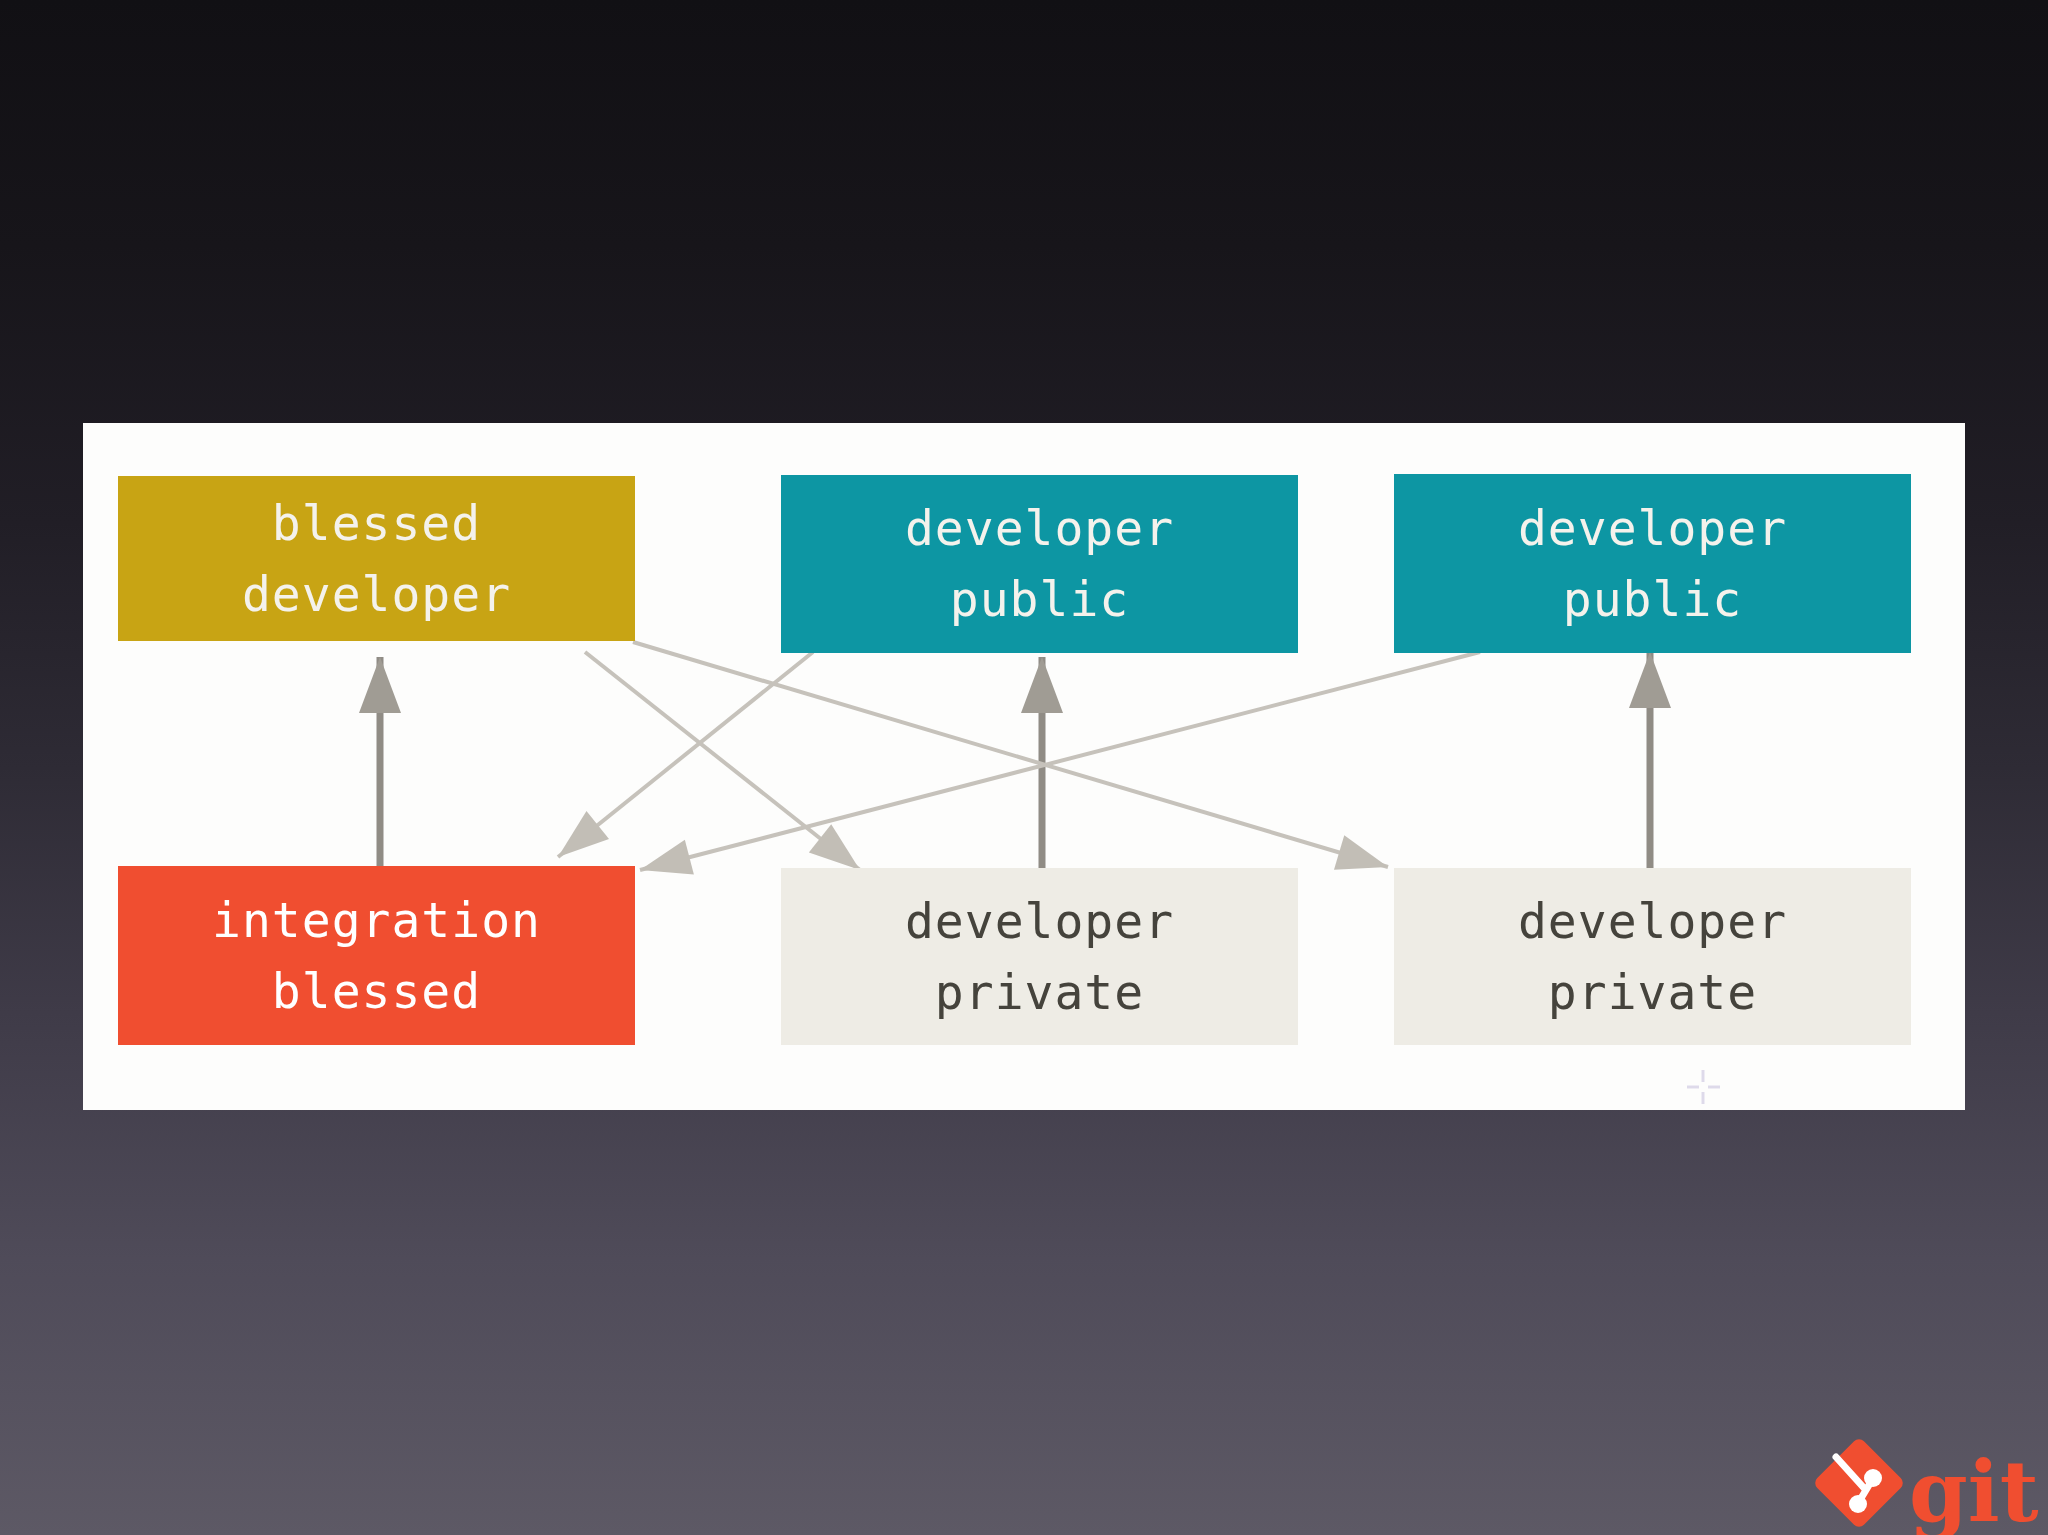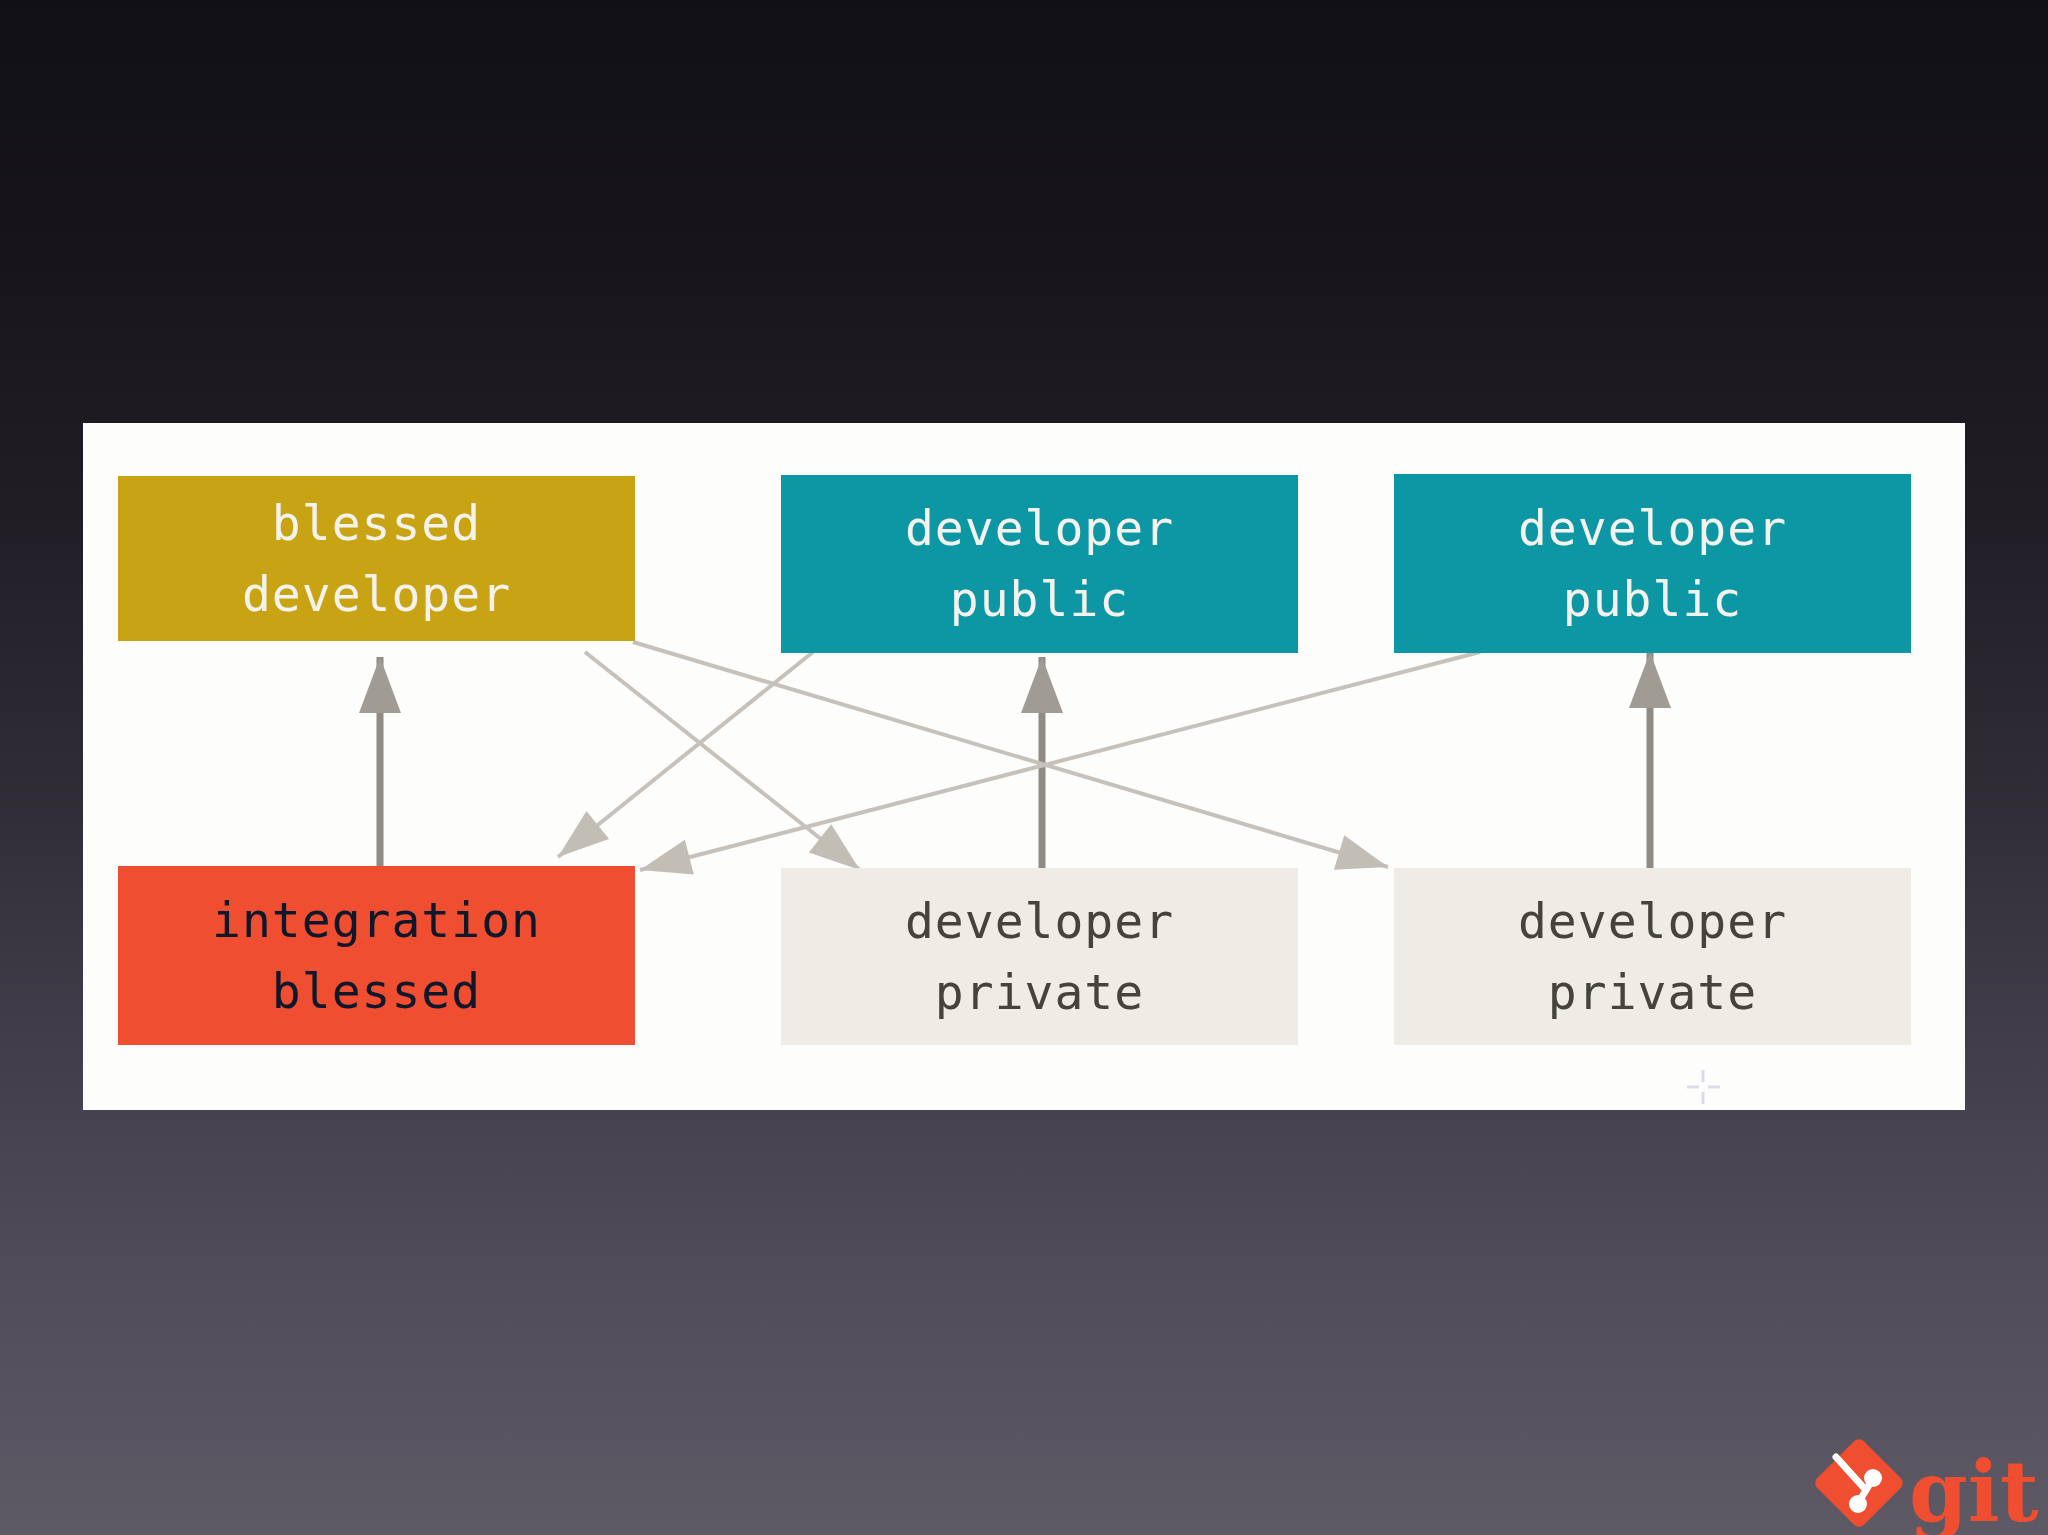--- a/index.html
+++ b/index.html
@@ -68,21 +68,21 @@
       <span>developer</span>
     </div>
     <div class="node n1" style="background: rgb(13, 150, 163); color: rgb(244, 242, 236);">
       <span>developer</span>
       <span>public</span>
     </div>
     <div class="node n2" style="background: rgb(13, 150, 163); color: rgb(244, 242, 236);">
       <span>developer</span>
       <span>public</span>
     </div>
-    <div class="node n3" style="background: rgb(240, 78, 48); color: #0f172a;">
+    <div class="node n3" style="background: rgb(240, 78, 48); color: #ffffff;">
       <span>integration</span>
       <span>blessed</span>
     </div>
     <div class="node n4" style="background: rgb(238, 236, 229); color: rgb(69, 67, 60);">
       <span>developer</span>
       <span>private</span>
     </div>
     <div class="node n5" style="background: rgb(238, 236, 229); color: rgb(69, 67, 60);">
       <span>developer</span>
       <span>private</span>

